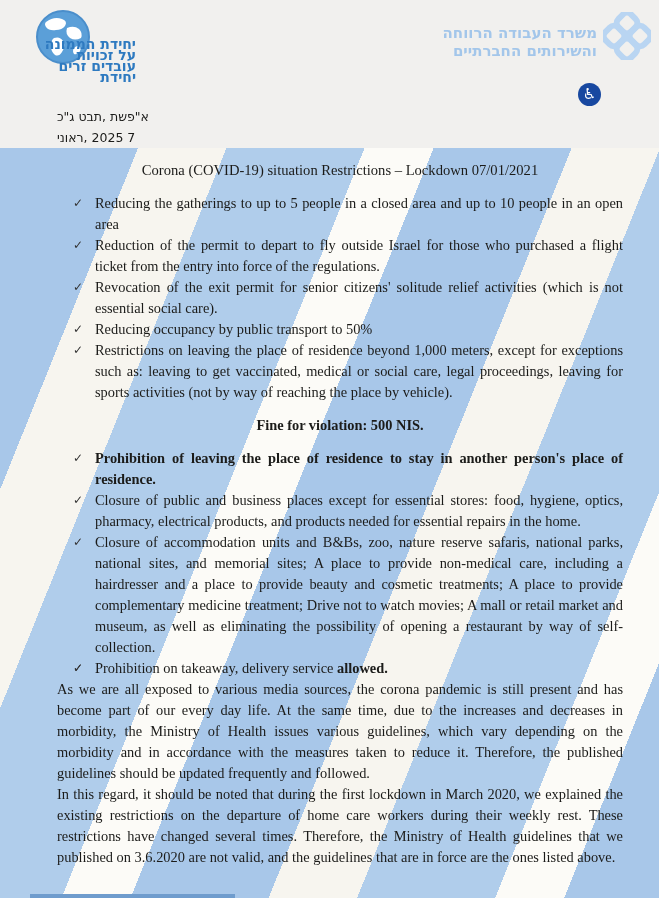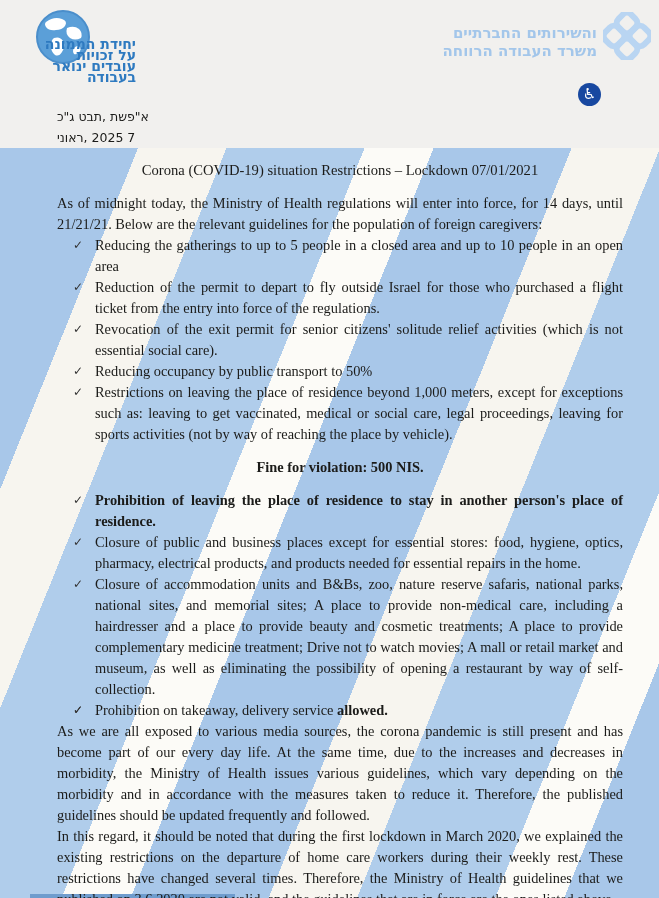--- a/index.html
+++ b/index.html
@@ -74,26 +74,26 @@
       <circle cx="29" cy="29" r="26" fill="#5b9fd8"></circle>
       <path d="M12 14 q8 -6 16 -3 q6 2 3 7 q-3 4 -9 4 q-7 1 -10 -3 q-2 -3 0 -5z" fill="#ffffff"></path>
       <path d="M33 20 q7 -3 12 1 q4 4 2 9 q-6 3 -11 0 q-5 -4 -3 -10z" fill="#ffffff"></path>
       <path d="M20 30 q6 -2 9 3 q3 5 -1 11 q-3 5 -7 3 q-4 -3 -4 -9 q0 -6 3 -8z" fill="#ffffff"></path>
       <path d="M44 38 q4 1 2 5 q-2 4 -6 3 q-2 -3 0 -6 q2 -2 4 -2z" fill="#ffffff"></path>
       <circle cx="29" cy="29" r="26" fill="none" stroke="#4a8ecb" stroke-width="2"></circle>
     </svg>
   </div>
   <div class="unit-text">
     <div>יחידת הממונה על זכויות</div>
-    <div>עובדים ינואר בעבודה</div>
+    <div>עובדים זרים יחידת</div>
   </div>
 
   <div class="ministry-text">
+    <div>משרד העבודה הרווחה</div>
     <div>והשירותים החברתיים</div>
-    <div>משרד העבודה הרווחה</div>
   </div>
   <div class="clover">
     <svg width="48" height="48" viewBox="0 0 48 48">
       <g fill="none" stroke="#b9d5f2" stroke-width="6">
         <rect x="15" y="2" width="18" height="18" rx="6" transform="rotate(45 24 11)"></rect>
         <rect x="28" y="15" width="18" height="18" rx="6" transform="rotate(45 37 24)"></rect>
         <rect x="15" y="28" width="18" height="18" rx="6" transform="rotate(45 24 37)"></rect>
         <rect x="2" y="15" width="18" height="18" rx="6" transform="rotate(45 11 24)"></rect>
       </g>
     </svg>
@@ -104,21 +104,20 @@
   </div>
 
   <main class="content">
     <div>
       <div class="heb">כ"ג טבת, תשפ"א</div>
       <div class="heb">ינואר, 2025 7</div>
     </div>
 
     <h1 class="title">Corona (COVID-19) situation Restrictions – Lockdown 07/01/2021</h1>
 
-    <p class="just">As of midnight today, the Ministry of Health regulations will enter into force, for 14 days, until 21/21/21. Below are the relevant guidelines for the population of foreign caregivers:</p>
 
     <ul class="checks">
       <li>
         <span class="mark">✓</span>
         <span>Reducing the gatherings to up to 5 people in a closed area and up to 10 people in an open area</span>
       </li>
       <li>
         <span class="mark">✓</span>
         <span>Reduction of the permit to depart to fly outside Israel for those who purchased a flight ticket from the entry into force of the regulations.</span>
       </li>

